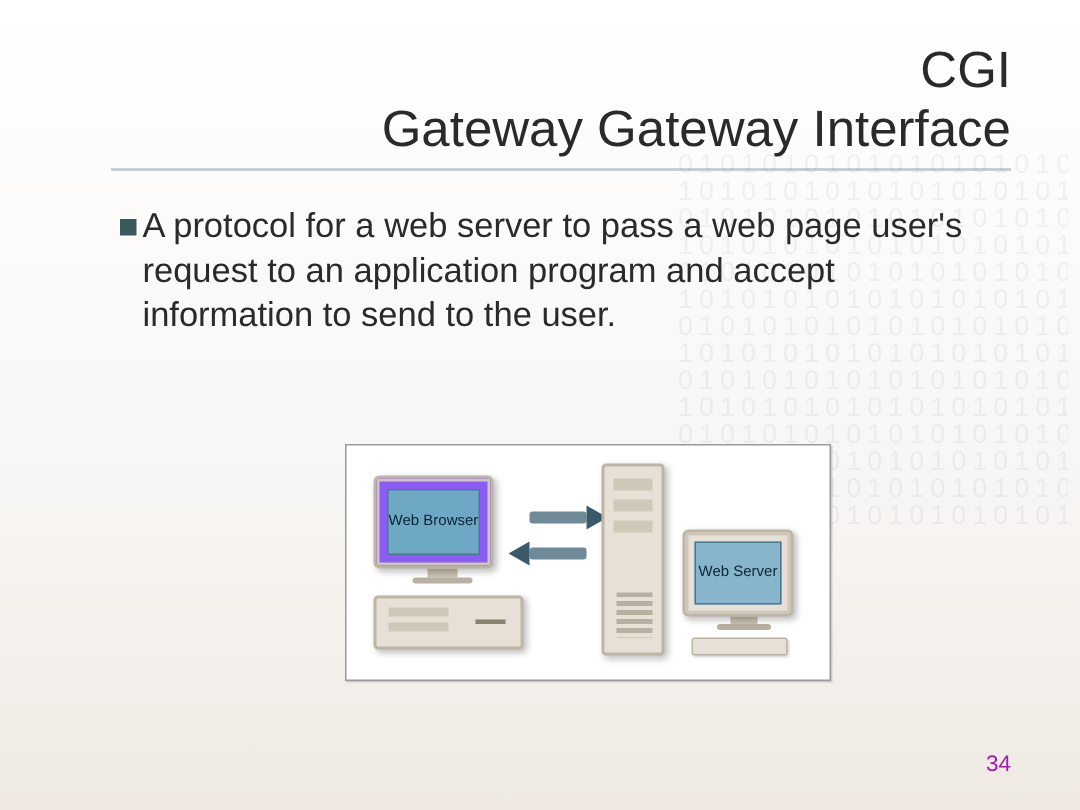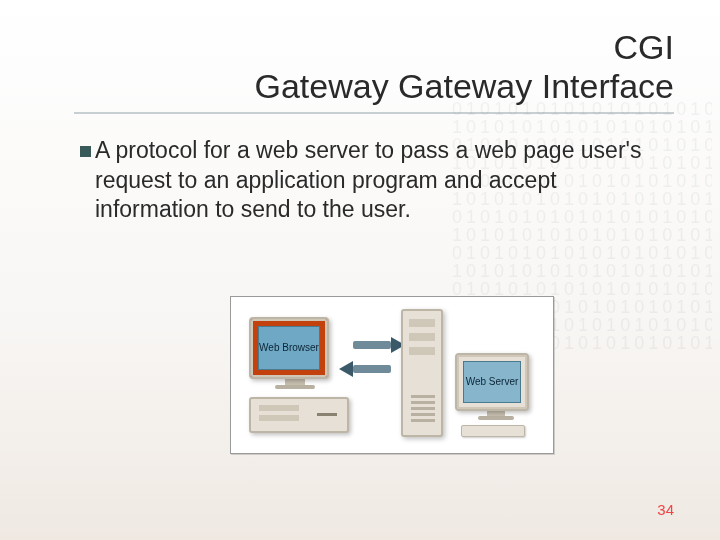--- a/index.html
+++ b/index.html
@@ -26,21 +26,21 @@
   .body-text { display: flex; align-items: flex-start; gap: 4px; padding-left: 6px; max-width: 580px; }
   .bullet-icon { width: 11px; height: 11px; background: #3a5a5a; margin-top: 10px; flex: 0 0 auto; }
   .para { font-size: 23px; color: #2a2a2a; line-height: 1.28; }
   .figure {
     position: absolute; left: 216px; top: 296px; width: 324px; height: 158px;
     border: 1px solid #9a9a9a; background: #ffffff;
     box-shadow: 1px 1px 0 rgba(0,0,0,0.15);
   }
   .figure .monitor { position: absolute; left: 18px; top: 20px; width: 92px; }
   .figure .monitor .crt {
-    width: 80px; height: 62px; background: #c2410c; border: 2px solid #bdb5a6; border-radius: 4px;
+    width: 80px; height: 62px; background: #8b5cf6; border: 2px solid #bdb5a6; border-radius: 4px;
     box-shadow: inset 0 0 0 2px #cfc7b8, 2px 2px 4px rgba(0,0,0,0.25);
     position: relative;
   }
   .figure .monitor .crt .screen {
     position: absolute; inset: 7px; background: #6fa8c4; border: 1px solid #4a7a90;
     display: flex; align-items: center; justify-content: center;
     font-size: 10px; color: #0b2436; text-align: center; line-height: 1.05;
   }
   .figure .monitor .stand { width: 20px; height: 6px; background: #c8c0b0; margin: 0 auto; }
   .figure .monitor .base { width: 40px; height: 4px; background: #b8b0a0; margin: 0 auto; border-radius: 2px; }
@@ -95,21 +95,21 @@
     background: #6f8a98; border-radius: 2px;
   }
   .arrow .head {
     position: absolute; top: -2px; width: 0; height: 0;
     border-top: 8px solid transparent; border-bottom: 8px solid transparent;
   }
   .arrow.top .head { right: -6px; border-left: 14px solid #3a5a6a; }
   .arrow.bot .head { left: -6px; border-right: 14px solid #3a5a6a; }
   .page-number {
     position: absolute; right: 60px; bottom: 22px;
-    font-size: 15px; color: #ef4444;
+    font-size: 15px; color: #a21caf;
   }
 </style>
 </head>
 <body>
 
 <div class="bg-pattern">0101010101010101010
 1010101010101010101
 0101010101010101010
 1010101010101010101
 0101010101010101010

